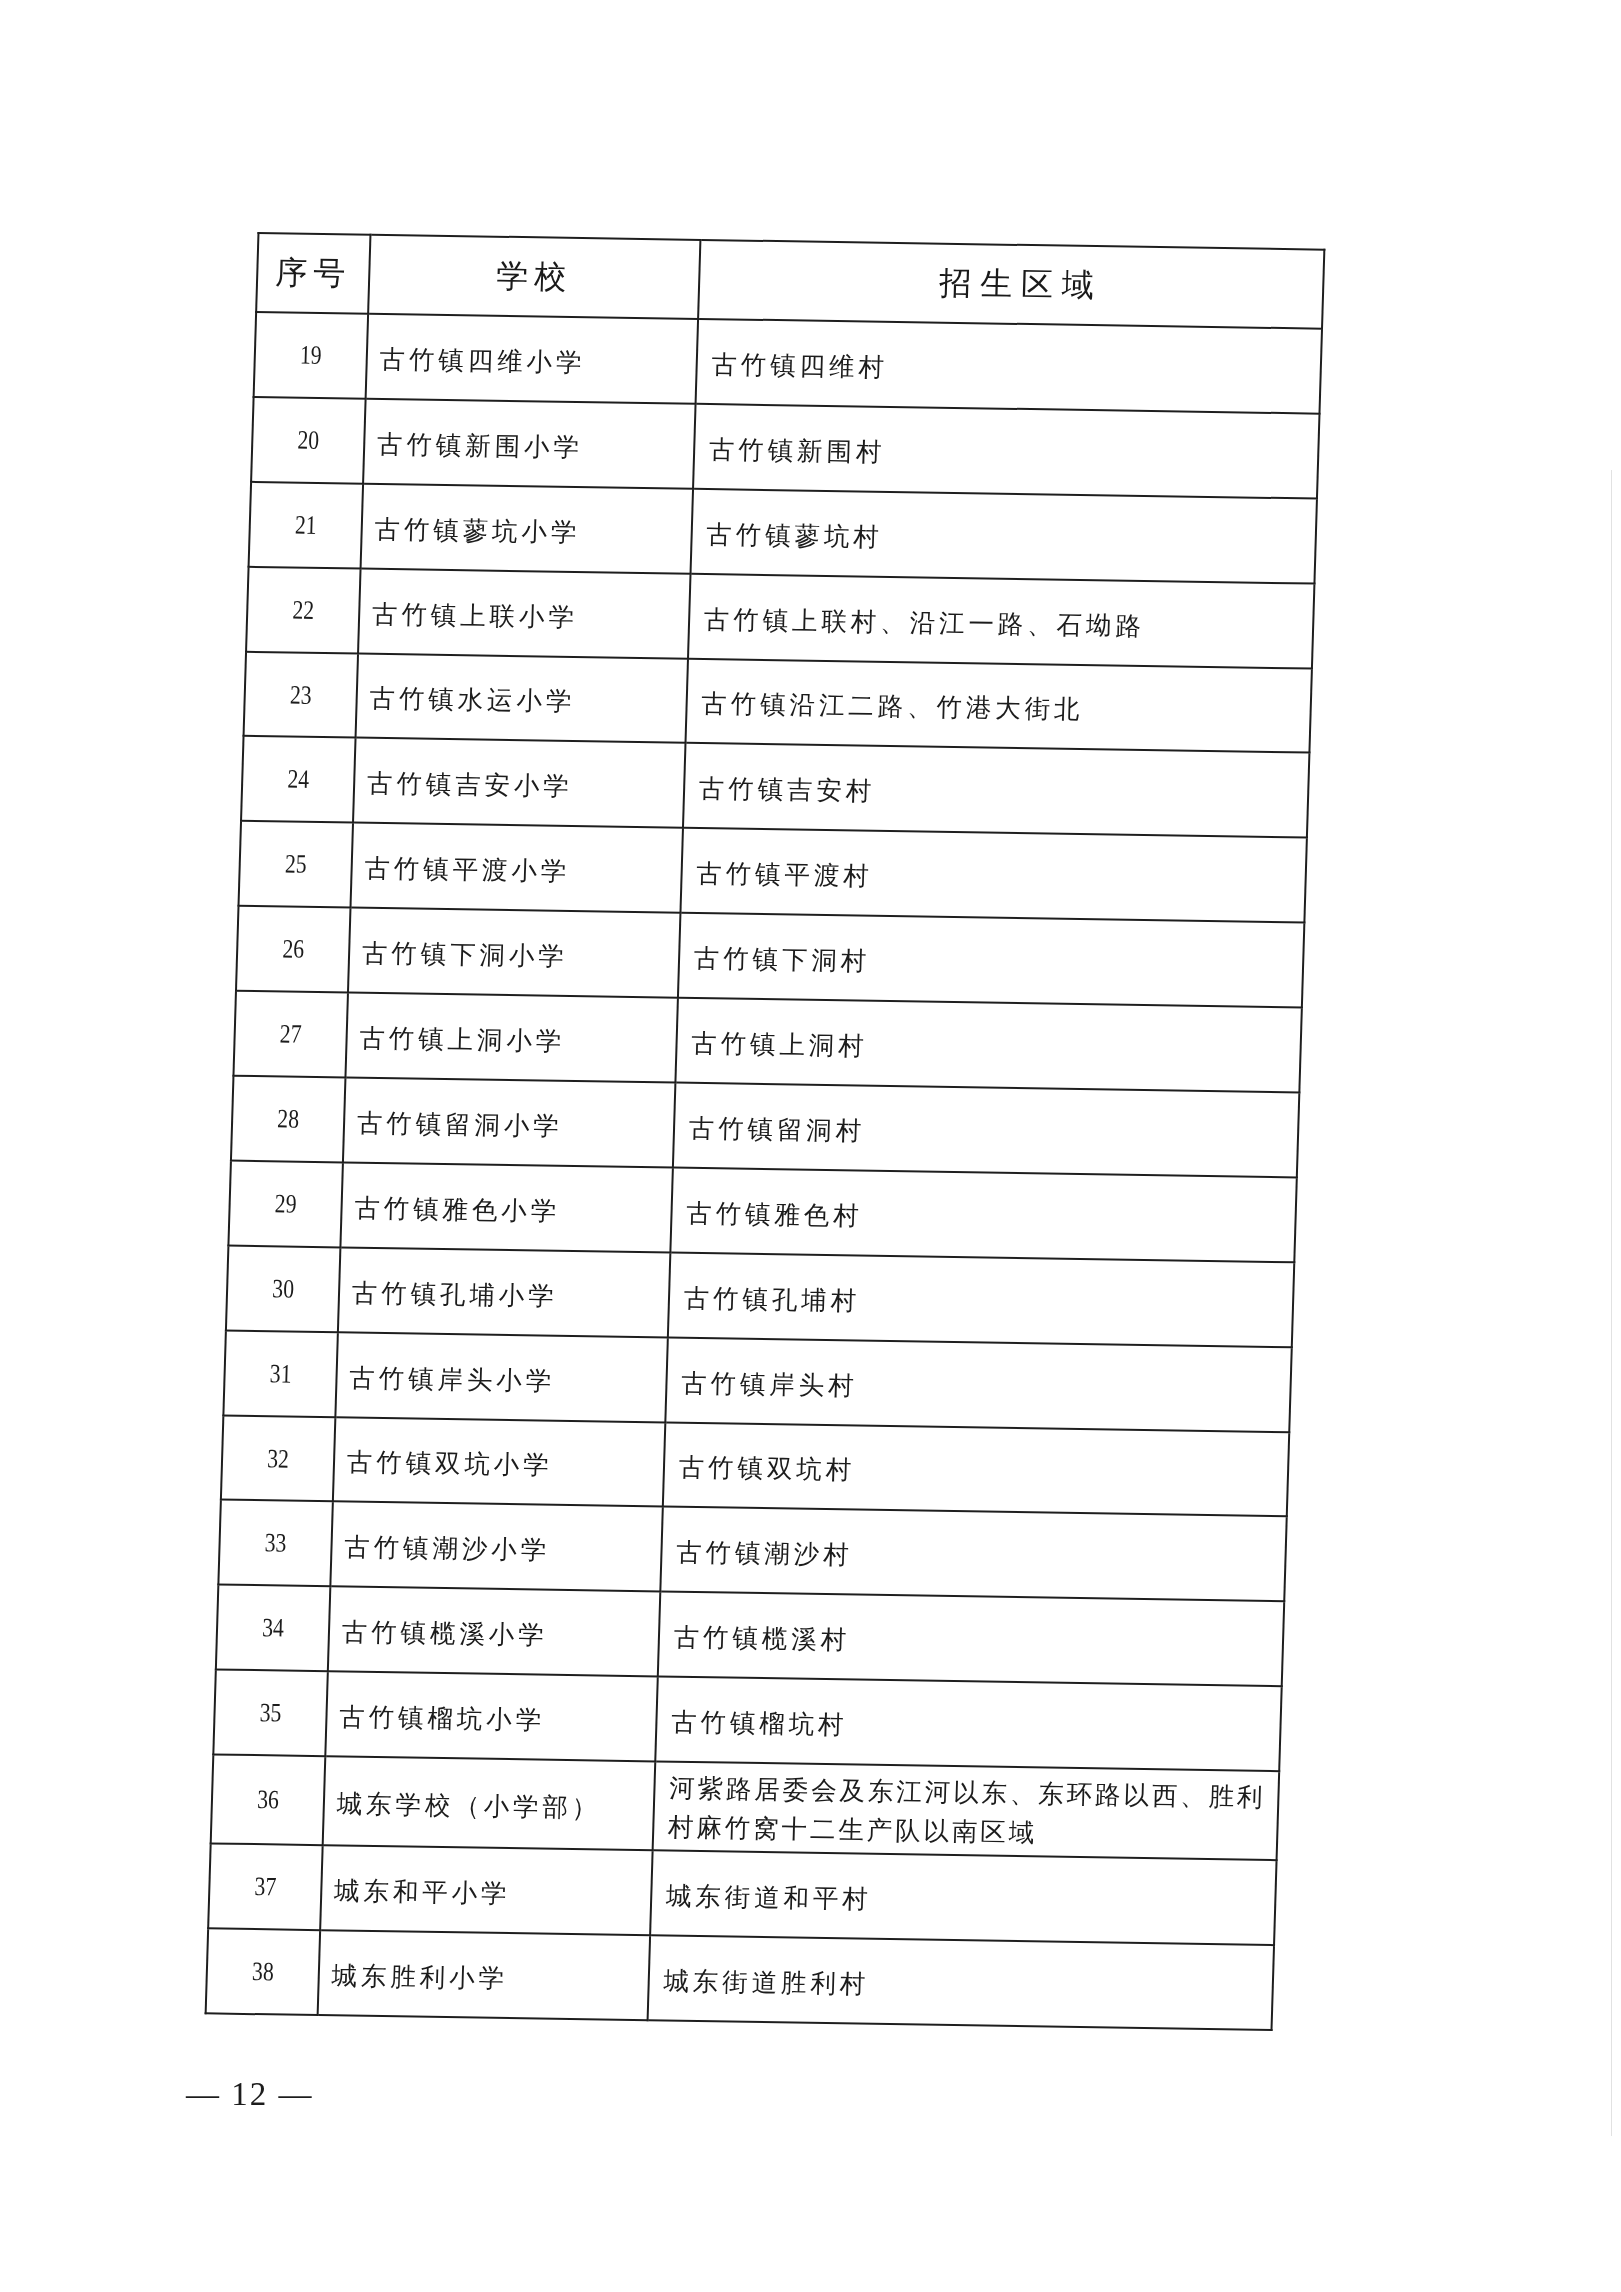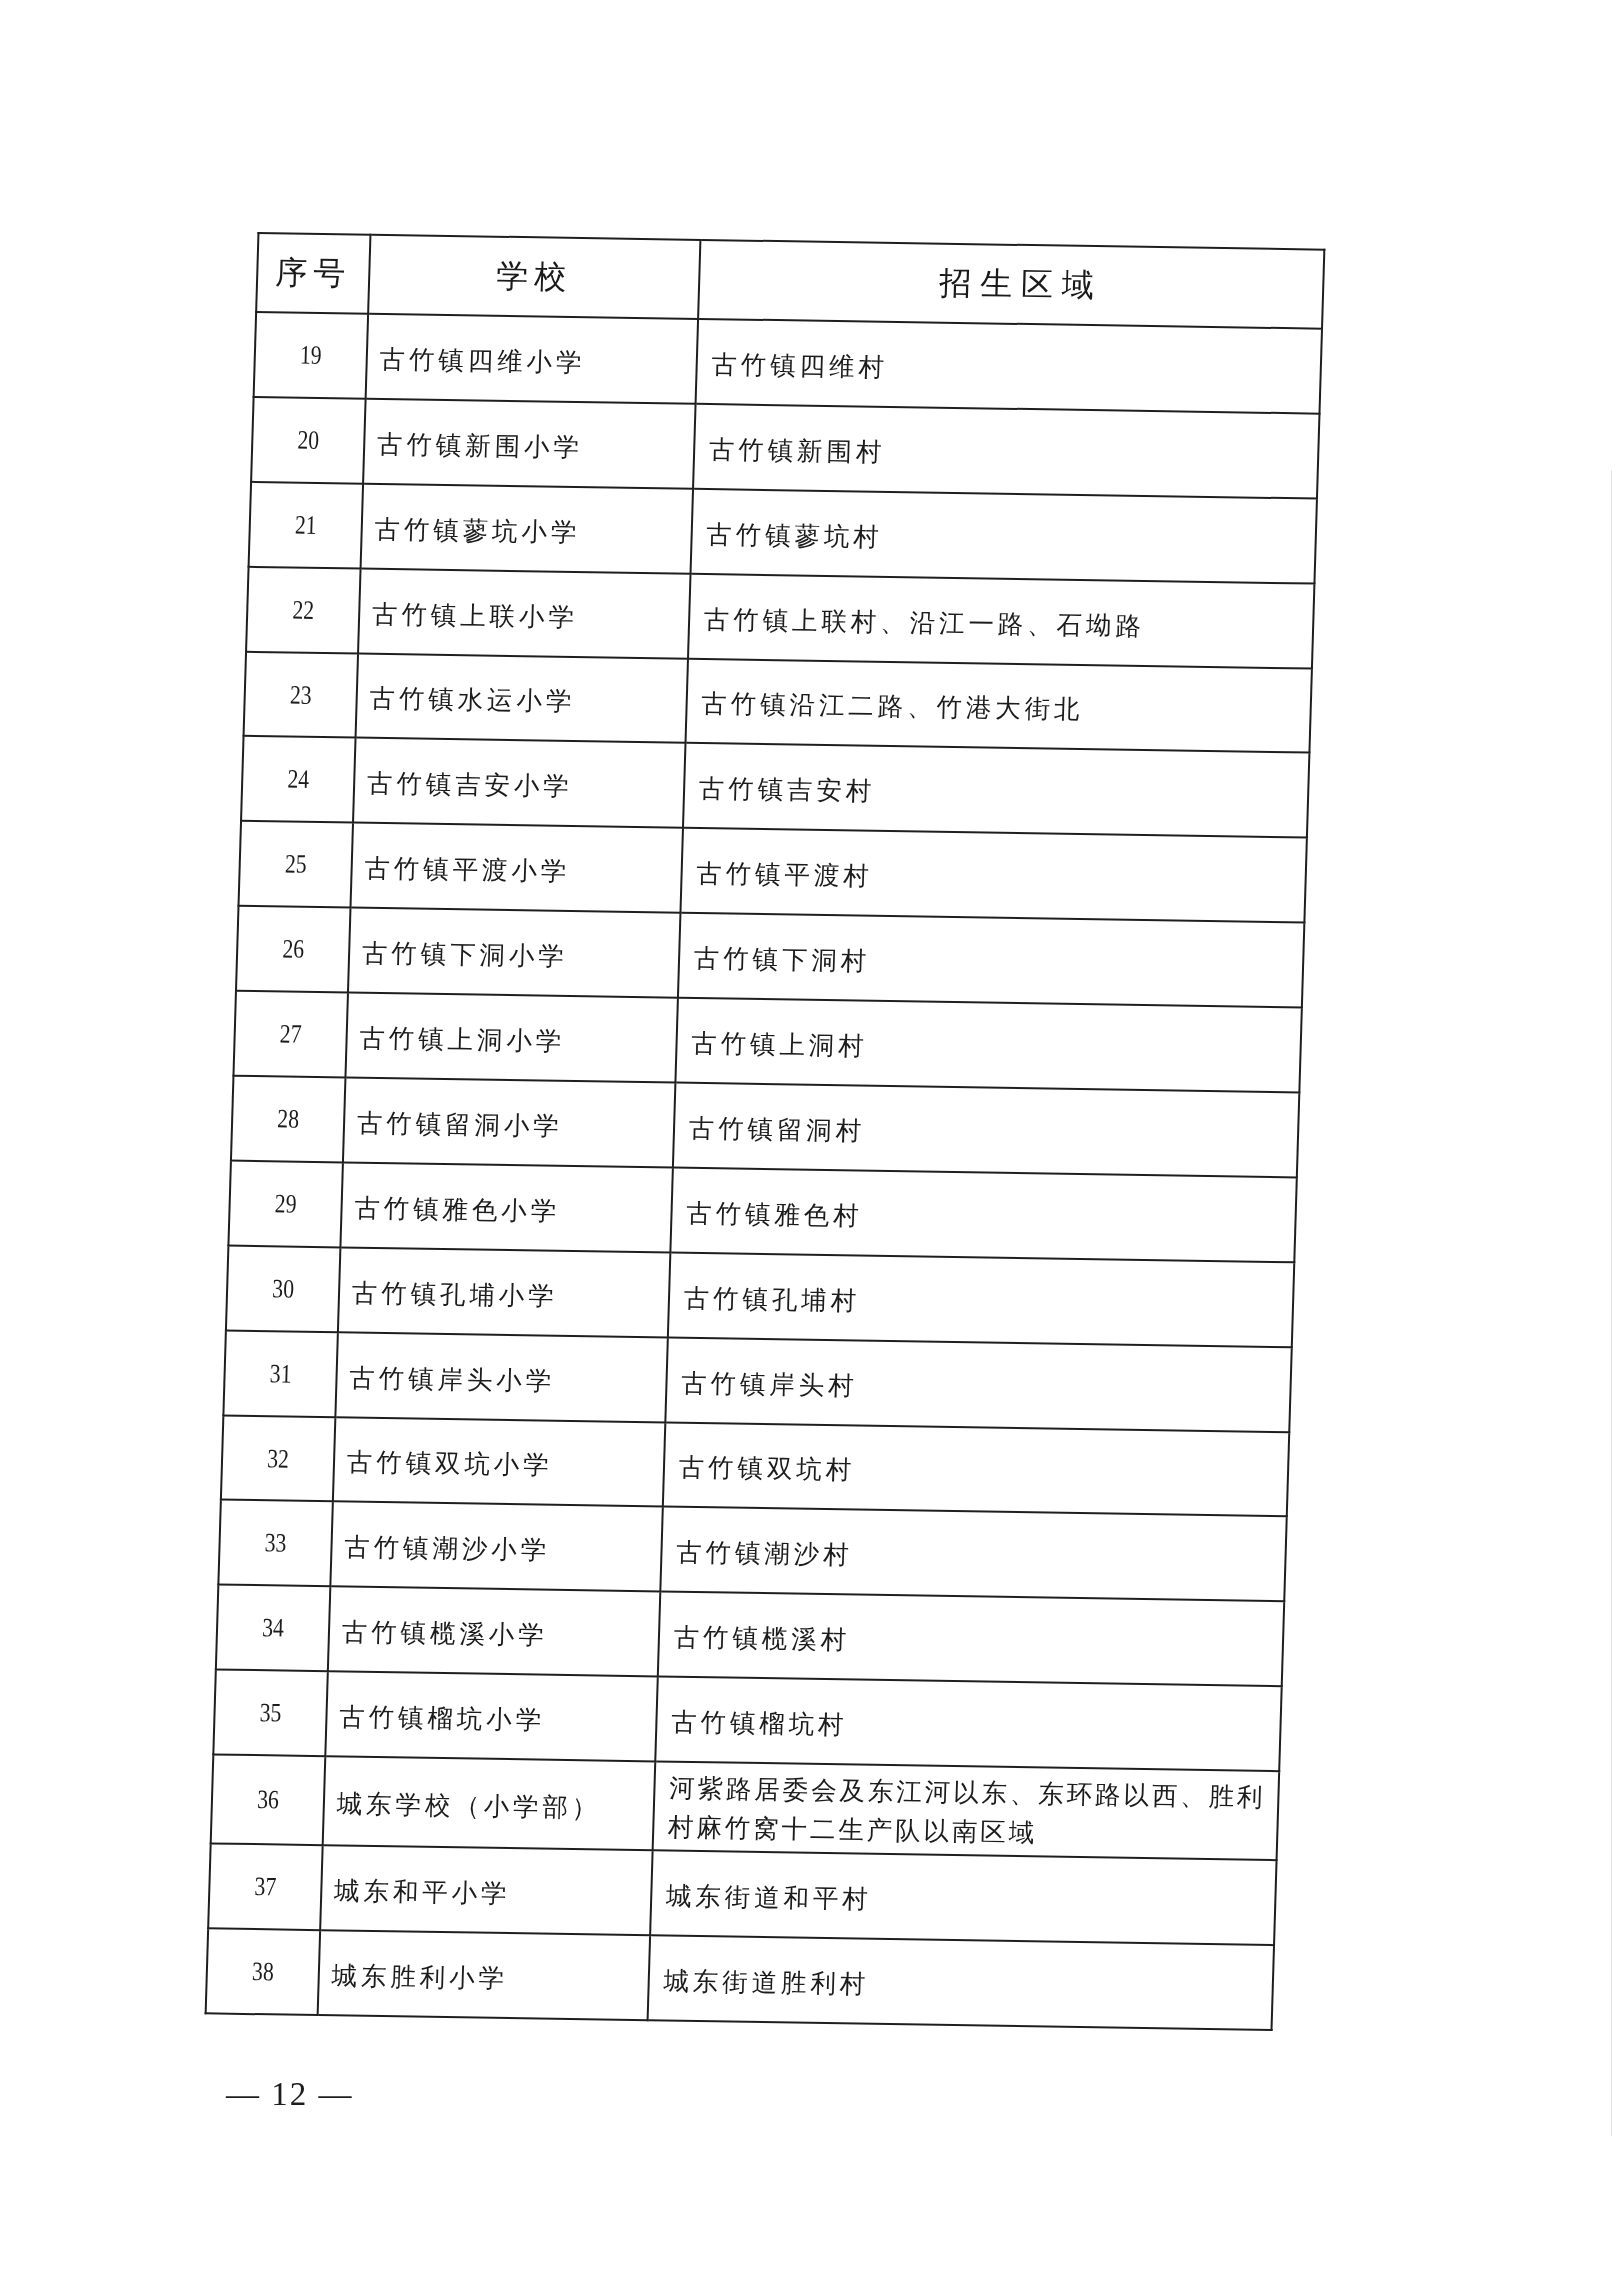--- a/index.html
+++ b/index.html
@@ -86,21 +86,20 @@
     font-size: 25.5px;
   }
   .page-number {
     position: absolute;
     left: 186px;
     top: 2076px;
     font-size: 33px;
     color: #1c1c1c;
     white-space: pre;
     letter-spacing: 2px;
-    margin-left: 40px;
   }
   .scan-artifact {
     position: absolute;
     left: 1611px;
     top: 470px;
     width: 1px;
     height: 1666px;
     background: #e2e2e2;
   }
 </style>

